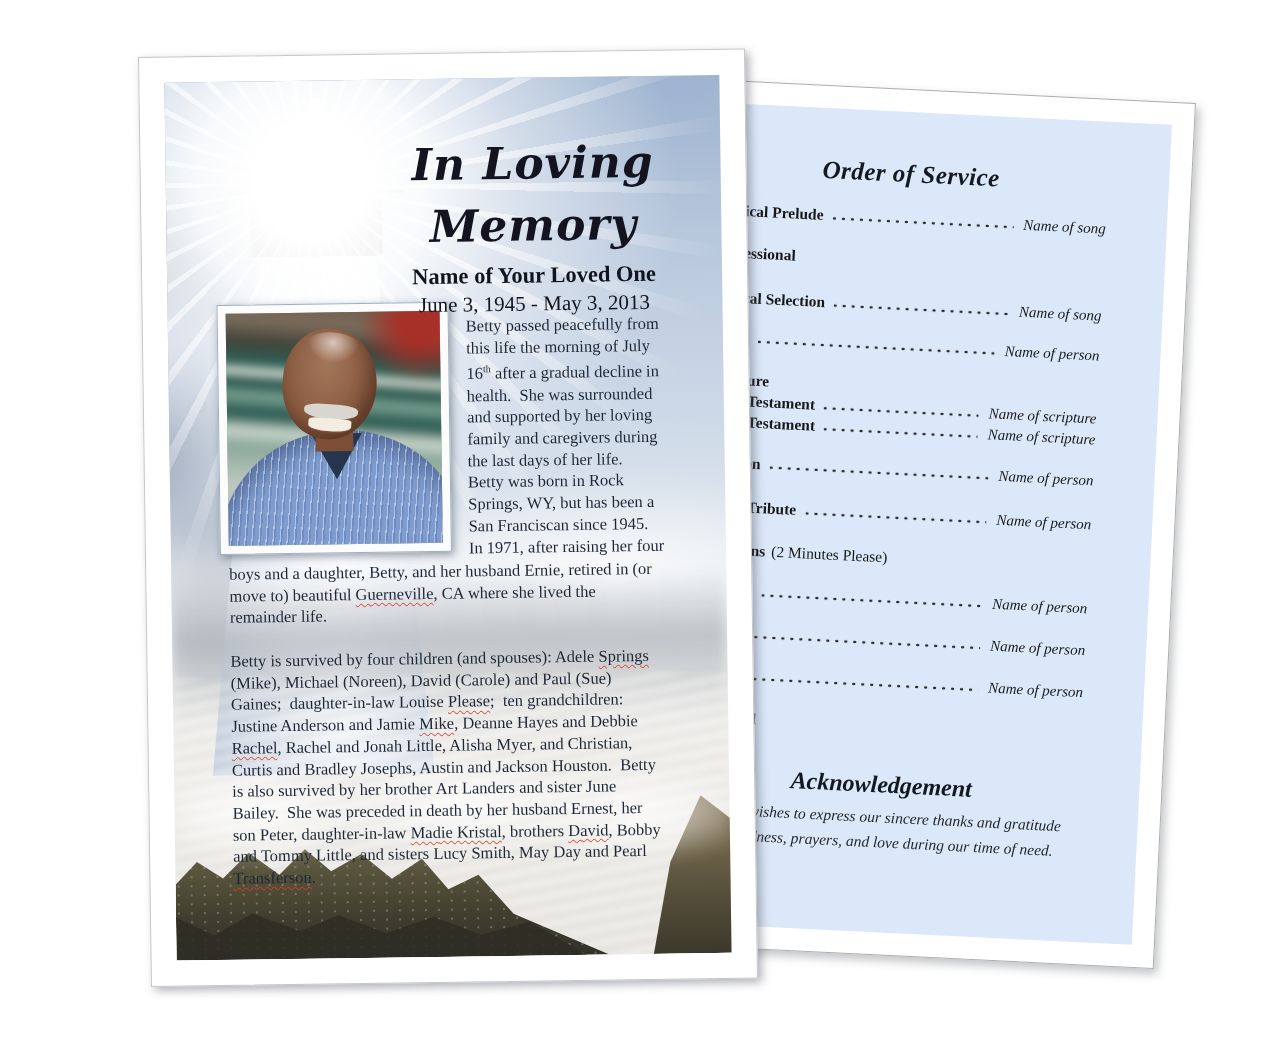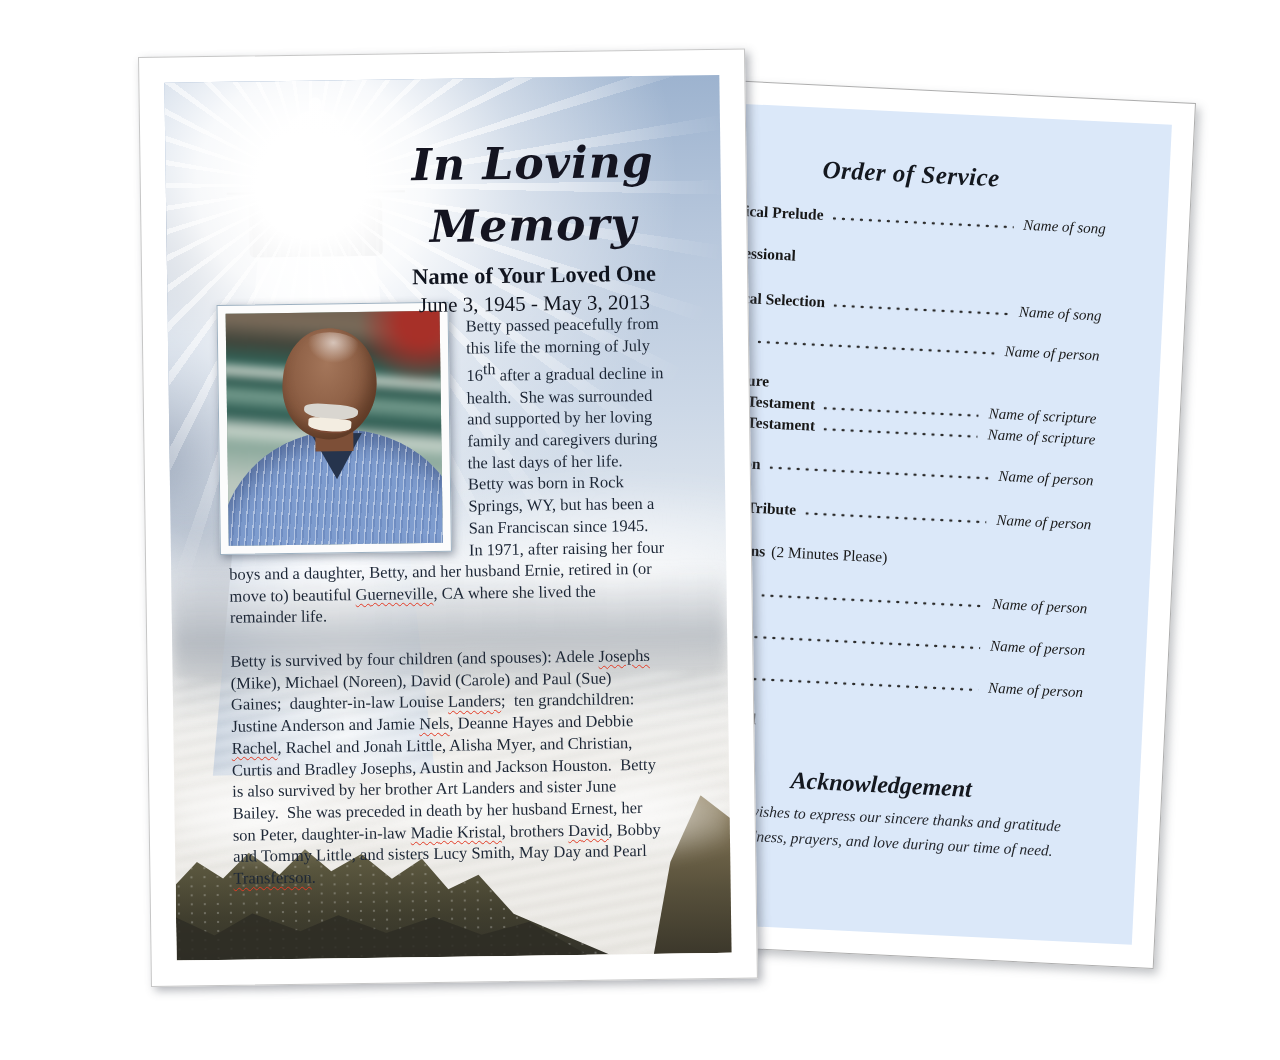--- a/index.html
+++ b/index.html
@@ -105,21 +105,21 @@
     background:#d9d6d0;transform:rotate(5deg);z-index:3;}
   .smile{position:absolute;left:38%;top:45.5%;width:20%;height:5.5%;border-radius:18% 18% 55% 55%;
     background:#f3ede1;border-bottom:2px solid #7c4a35;transform:rotate(5deg);z-index:3;}
 
   
   .obit{position:absolute;z-index:6;color:#1d2736;font-size:16.5px;line-height:21.7px;}
   #obit-col{left:323px;top:262px;width:242px;}
   #obit-wide{left:83px;top:507px;width:490px;}
   #obit-para2{left:83px;top:594px;width:490px;}
   .oline{white-space:pre-wrap;}
-  .oline sup{font-size:16px;}
+  .oline sup{font-size:10px;}
   .sp{text-decoration:underline;text-decoration-style:wavy;text-decoration-color:#e23b25;
     text-decoration-thickness:1px;text-underline-offset:3px;}
 </style>
 </head>
 <body>
 
 <div class="canvas">
 
   <div class="page-right">
     <div class="blue"></div>
@@ -244,24 +244,24 @@
         <div class="oline">Springs, WY, but has been a</div>
         <div class="oline">San Franciscan since 1945.</div>
         <div class="oline">In 1971, after raising her four</div>
       </div>
     <div class="obit" id="obit-wide">
         <div class="oline">boys and a daughter, Betty, and her husband Ernie, retired in (or</div>
         <div class="oline">move to) beautiful <span class="sp">Guerneville</span>, CA where she lived the</div>
         <div class="oline">remainder life.</div>
       </div>
     <div class="obit" id="obit-para2">
-        <div class="oline">Betty is survived by four children (and spouses): Adele <span class="sp">Josephs</span></div>
+        <div class="oline">Betty is survived by four children (and spouses): Adele <span class="sp">Springs</span></div>
         <div class="oline">(Mike), Michael (Noreen), David (Carole) and Paul (Sue)</div>
-        <div class="oline">Gaines;  daughter-in-law Louise <span class="sp">Landers</span>;  ten grandchildren:</div>
-        <div class="oline">Justine Anderson and Jamie <span class="sp">Nels</span>, Deanne Hayes and Debbie</div>
+        <div class="oline">Gaines;  daughter-in-law Louise <span class="sp">Please</span>;  ten grandchildren:</div>
+        <div class="oline">Justine Anderson and Jamie <span class="sp">Mike</span>, Deanne Hayes and Debbie</div>
         <div class="oline"><span class="sp">Rachel</span>, Rachel and Jonah Little, Alisha Myer, and Christian,</div>
         <div class="oline">Curtis and Bradley Josephs, Austin and Jackson Houston.  Betty</div>
         <div class="oline">is also survived by her brother Art Landers and sister June</div>
         <div class="oline">Bailey.  She was preceded in death by her husband Ernest, her</div>
         <div class="oline">son Peter, daughter-in-law <span class="sp">Madie Kristal</span>, brothers <span class="sp">David</span>, Bobby</div>
         <div class="oline">and Tommy Little, and sisters Lucy Smith, May Day and Pearl</div>
         <div class="oline"><span class="sp">Transferson</span>.</div>
       </div>
   </div>
 </div>

